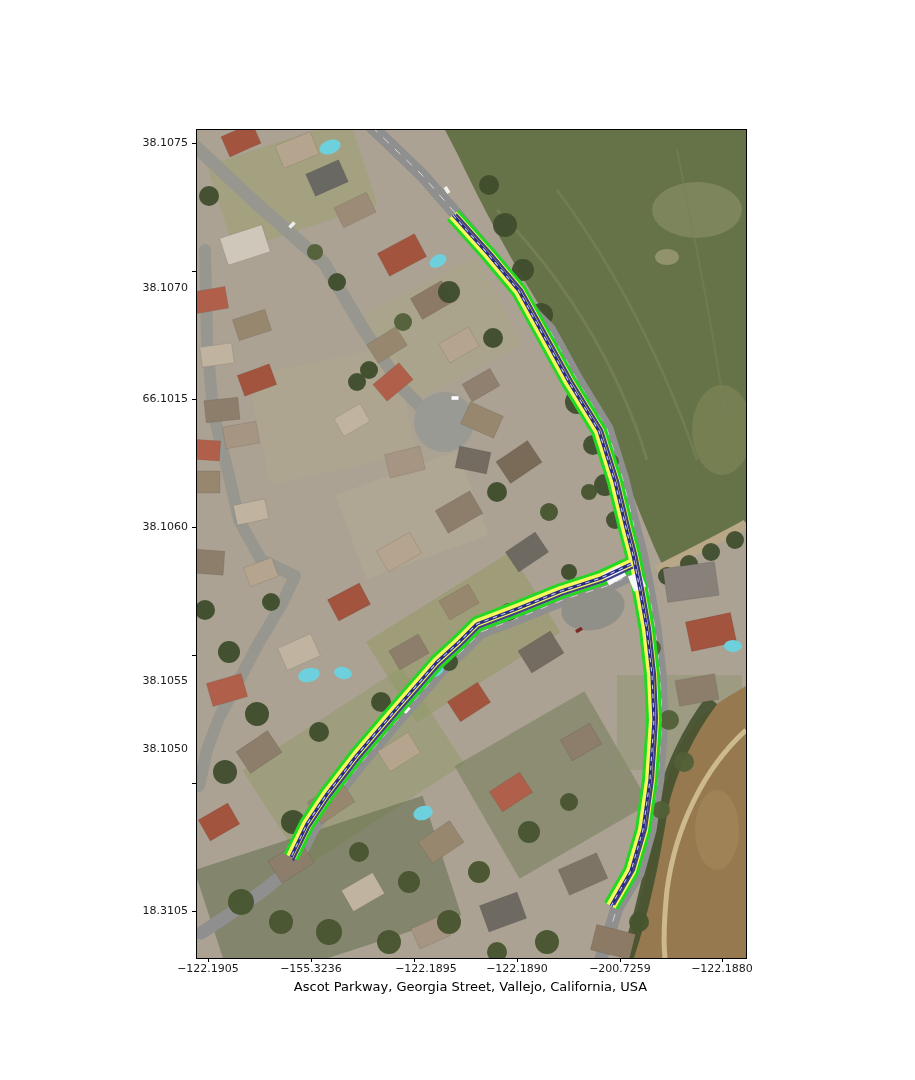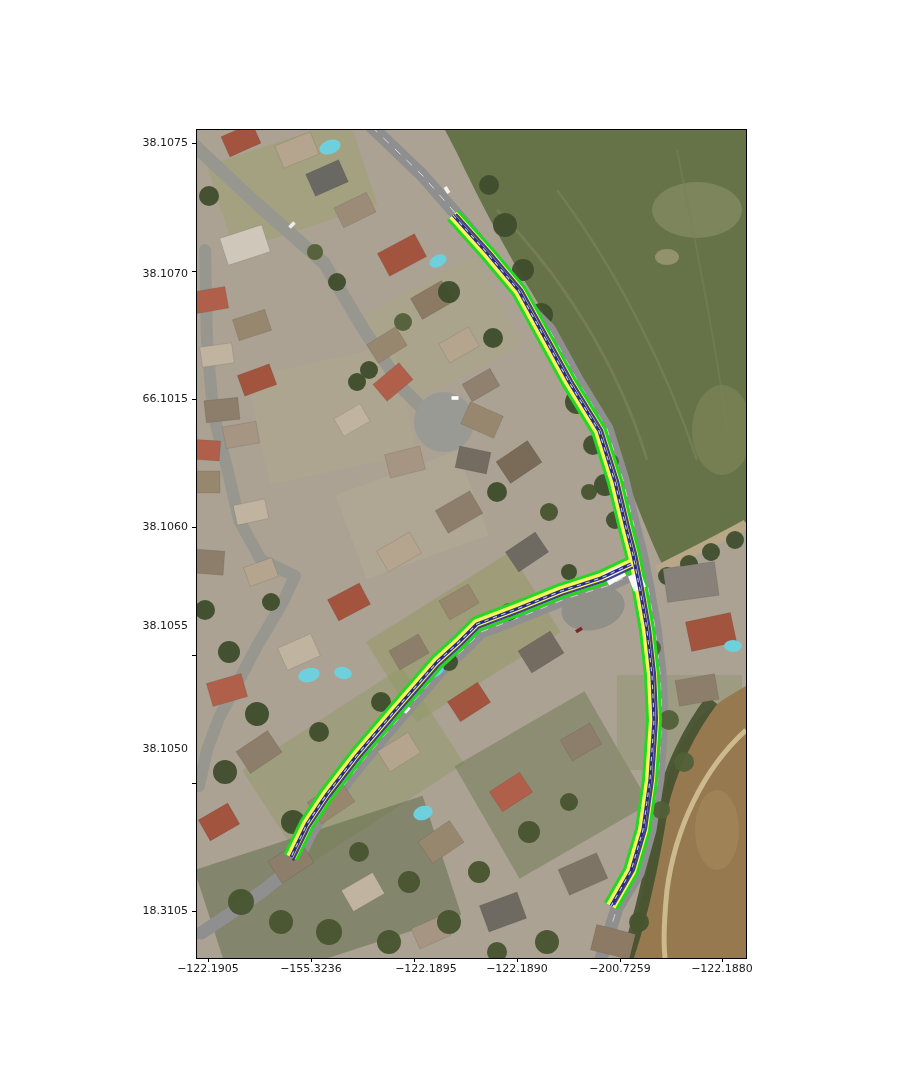--- a/index.html
+++ b/index.html
@@ -221,24 +221,24 @@
         <path stroke-width="2.2" d="M434,434 L404,448 L364,461 L322,478 L280,494 L262,512 L240,532 L200,578 L160,625 L130,664 L110,694 L94,727" stroke="#2b2b85"></path>
       </g>
       <path stroke-width="1.1" stroke-dasharray="4.5 4.5" opacity="0.85" d="M256,85 L291,124 L322,161 L344,201 L372,252 L402,301 L418,352 L429,398 L436,425 L443,460 L450,500 L455,545 L457,590 L453,650 L446,700 L434,741 L414,776" stroke="#d9e1f8"></path>
       <path stroke-width="1.1" stroke-dasharray="4.5 4.5" opacity="0.85" d="M434,434 L404,448 L364,461 L322,478 L280,494 L262,512 L240,532 L200,578 L160,625 L130,664 L110,694 L94,727" stroke="#d9e1f8"></path>
     </g>
   </svg>
   </div>
 
   <div>
     <span class="ytick-label" style="top:143px">38.1075</span>
-    <span class="ytick-label" style="top:274px">38.1070</span>
+    <span class="ytick-label" style="top:288px">38.1070</span>
     <span class="ytick-label" style="top:399px">66.1015</span>
     <span class="ytick-label" style="top:527px">38.1060</span>
-    <span class="ytick-label" style="top:626px">38.1055</span>
+    <span class="ytick-label" style="top:681px">38.1055</span>
     <span class="ytick-label" style="top:749px">38.1050</span>
     <span class="ytick-label" style="top:911px">18.3105</span>
     <div class="ymark" style="top:143px"></div>
     <div class="ymark" style="top:271px"></div>
     <div class="ymark" style="top:399px"></div>
     <div class="ymark" style="top:527px"></div>
     <div class="ymark" style="top:655px"></div>
     <div class="ymark" style="top:783px"></div>
     <div class="ymark" style="top:911px"></div>
   </div>
@@ -251,14 +251,15 @@
     <span class="xtick-label" style="left:620px">−200.7259</span>
     <span class="xtick-label" style="left:722px">−122.1880</span>
     <div class="xmark" style="left:208px"></div>
     <div class="xmark" style="left:311px"></div>
     <div class="xmark" style="left:414px"></div>
     <div class="xmark" style="left:517px"></div>
     <div class="xmark" style="left:620px"></div>
     <div class="xmark" style="left:722px"></div>
   </div>
 
+  <div class="xlabel">Ascot Parkway, Georgia Street, Vallejo, California, USA</div>
 
 </div>
 
 </body></html>

